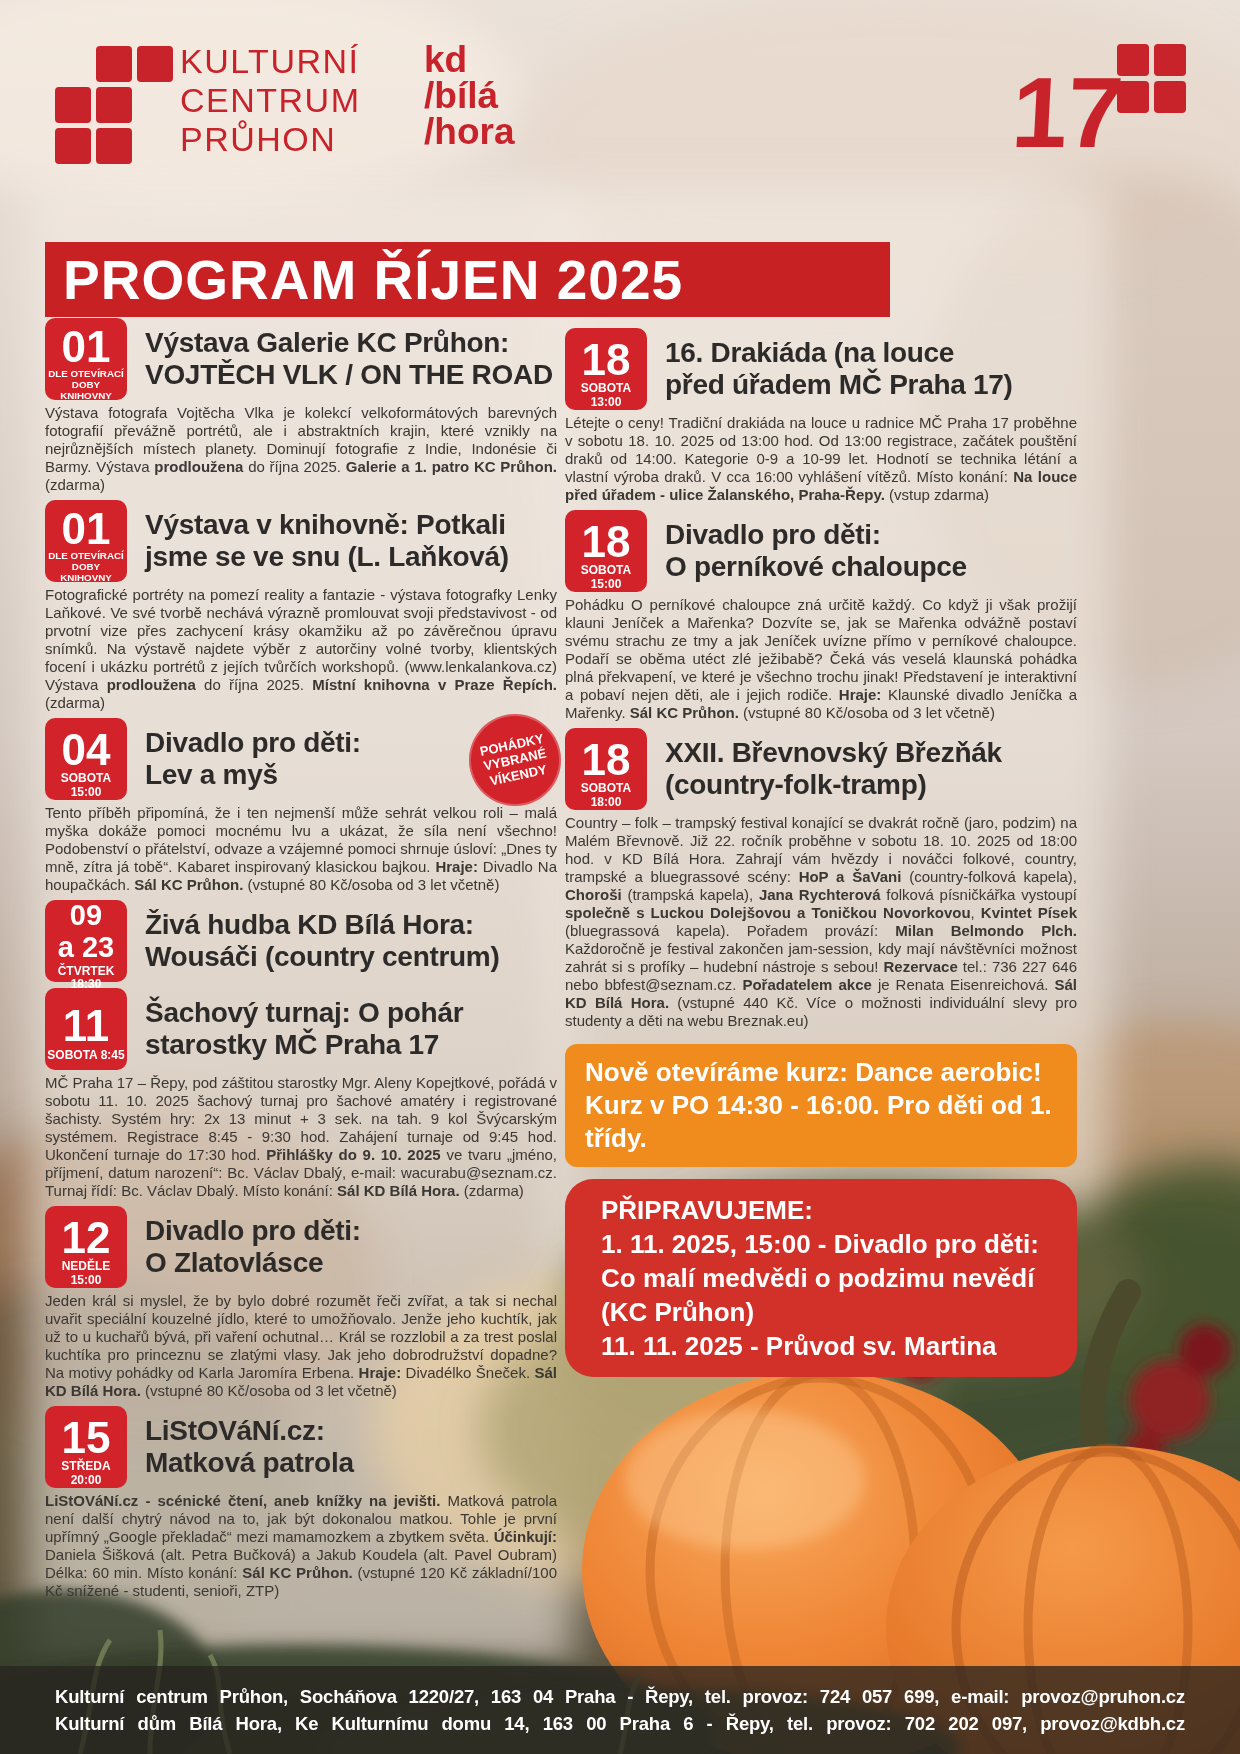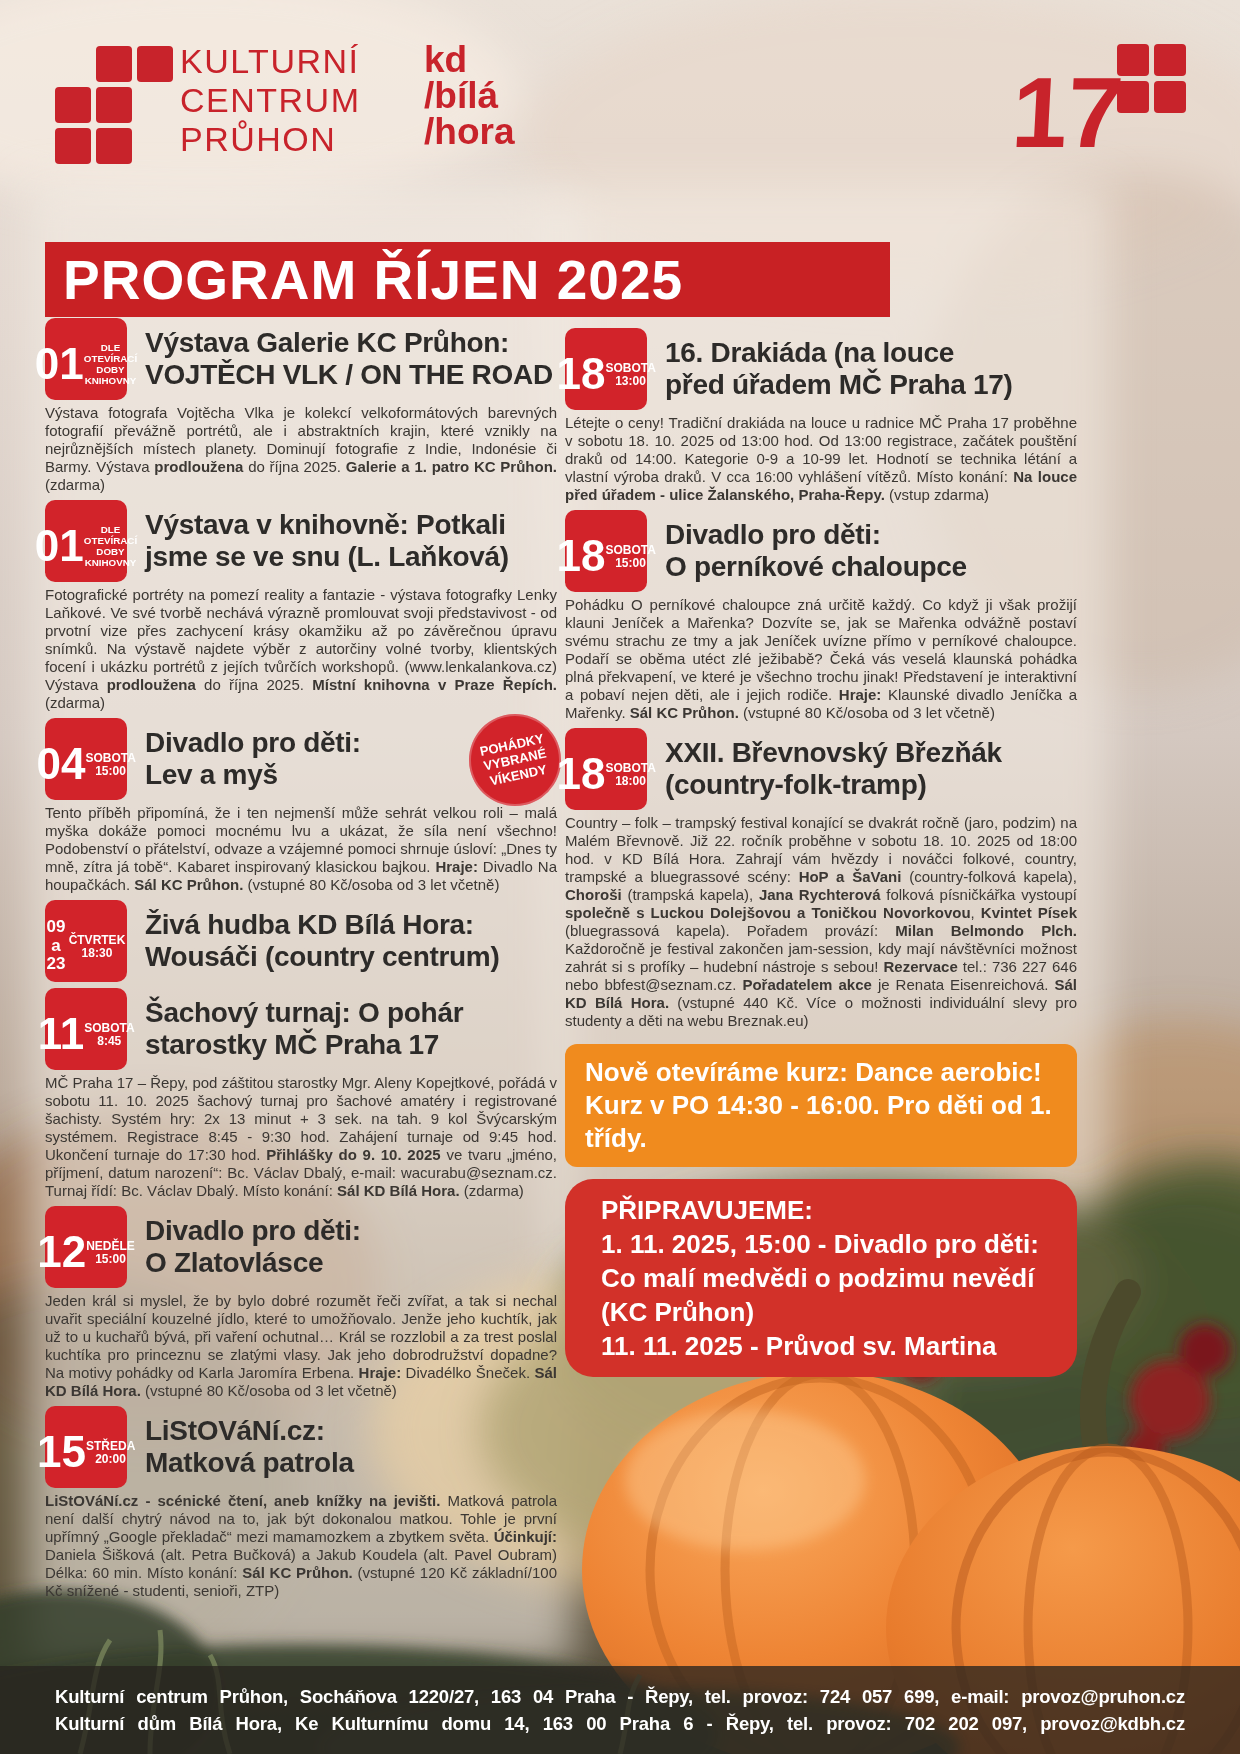--- a/index.html
+++ b/index.html
@@ -34,27 +34,27 @@
     padding-left:18px;box-sizing:border-box;font-size:55px;font-weight:bold;letter-spacing:1px;margin-top:33px;}
 
   
   .col{position:absolute;width:512px;}
   .col-left{left:45px;top:318px;}
   .col-right{left:565px;top:328px;}
 
   .event{margin:0 0 6px 0;}
   .event-head{display:flex;align-items:center;gap:18px;min-height:82px;position:relative;}
   .badge{width:82px;height:82px;flex:0 0 82px;background:#d2232a;border-radius:10px;
-    color:#fff;display:flex;align-items:center;justify-content:center;
+    color:#fff;display:flex;flex-direction:column;align-items:center;justify-content:center;
     box-sizing:border-box;padding-top:10px;}
   .badge-num{font-weight:bold;font-size:44px;line-height:0.95;white-space:pre-line;text-align:center;}
   .badge-sub{font-weight:bold;font-size:12px;line-height:1.12;margin-top:2px;
     text-align:center;white-space:pre-line;}
   .badge--library .badge-sub{font-size:9.8px;}
-  .badge--multi .badge-num{font-size:17px;line-height:1.08;}
+  .badge--multi .badge-num{font-size:29px;line-height:1.08;}
   .event-title{margin:0;color:#2d2b29;font-size:28px;line-height:32px;font-weight:bold;
     letter-spacing:-0.3px;white-space:pre-line;}
   .event-body{margin:4px 0 0 0;color:#3b3733;font-size:15px;line-height:18px;
     text-align:justify;}
   .event-body:empty{display:none;}
   .round-badge{position:absolute;right:-4px;top:-4px;width:92px;height:92px;border-radius:50%;
     background:#d2232a;color:#fff;font-weight:bold;font-size:13px;line-height:1.18;
     display:flex;align-items:center;justify-content:center;text-align:center;
     transform:rotate(-12deg);white-space:pre-line;box-shadow:0 0 0 2px rgba(255,255,255,0.25) inset;}
 

